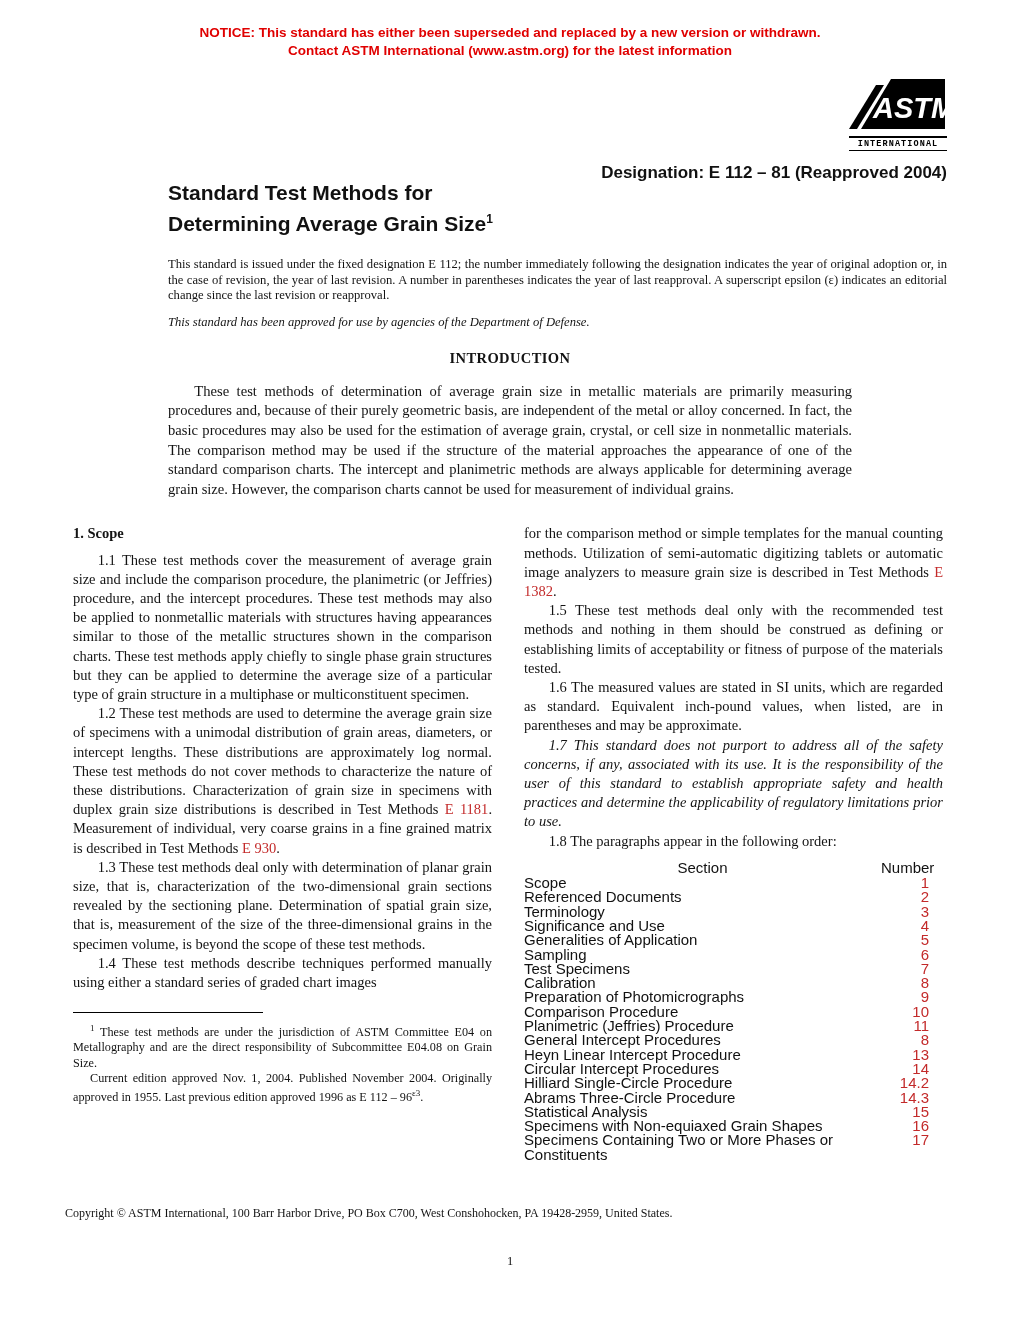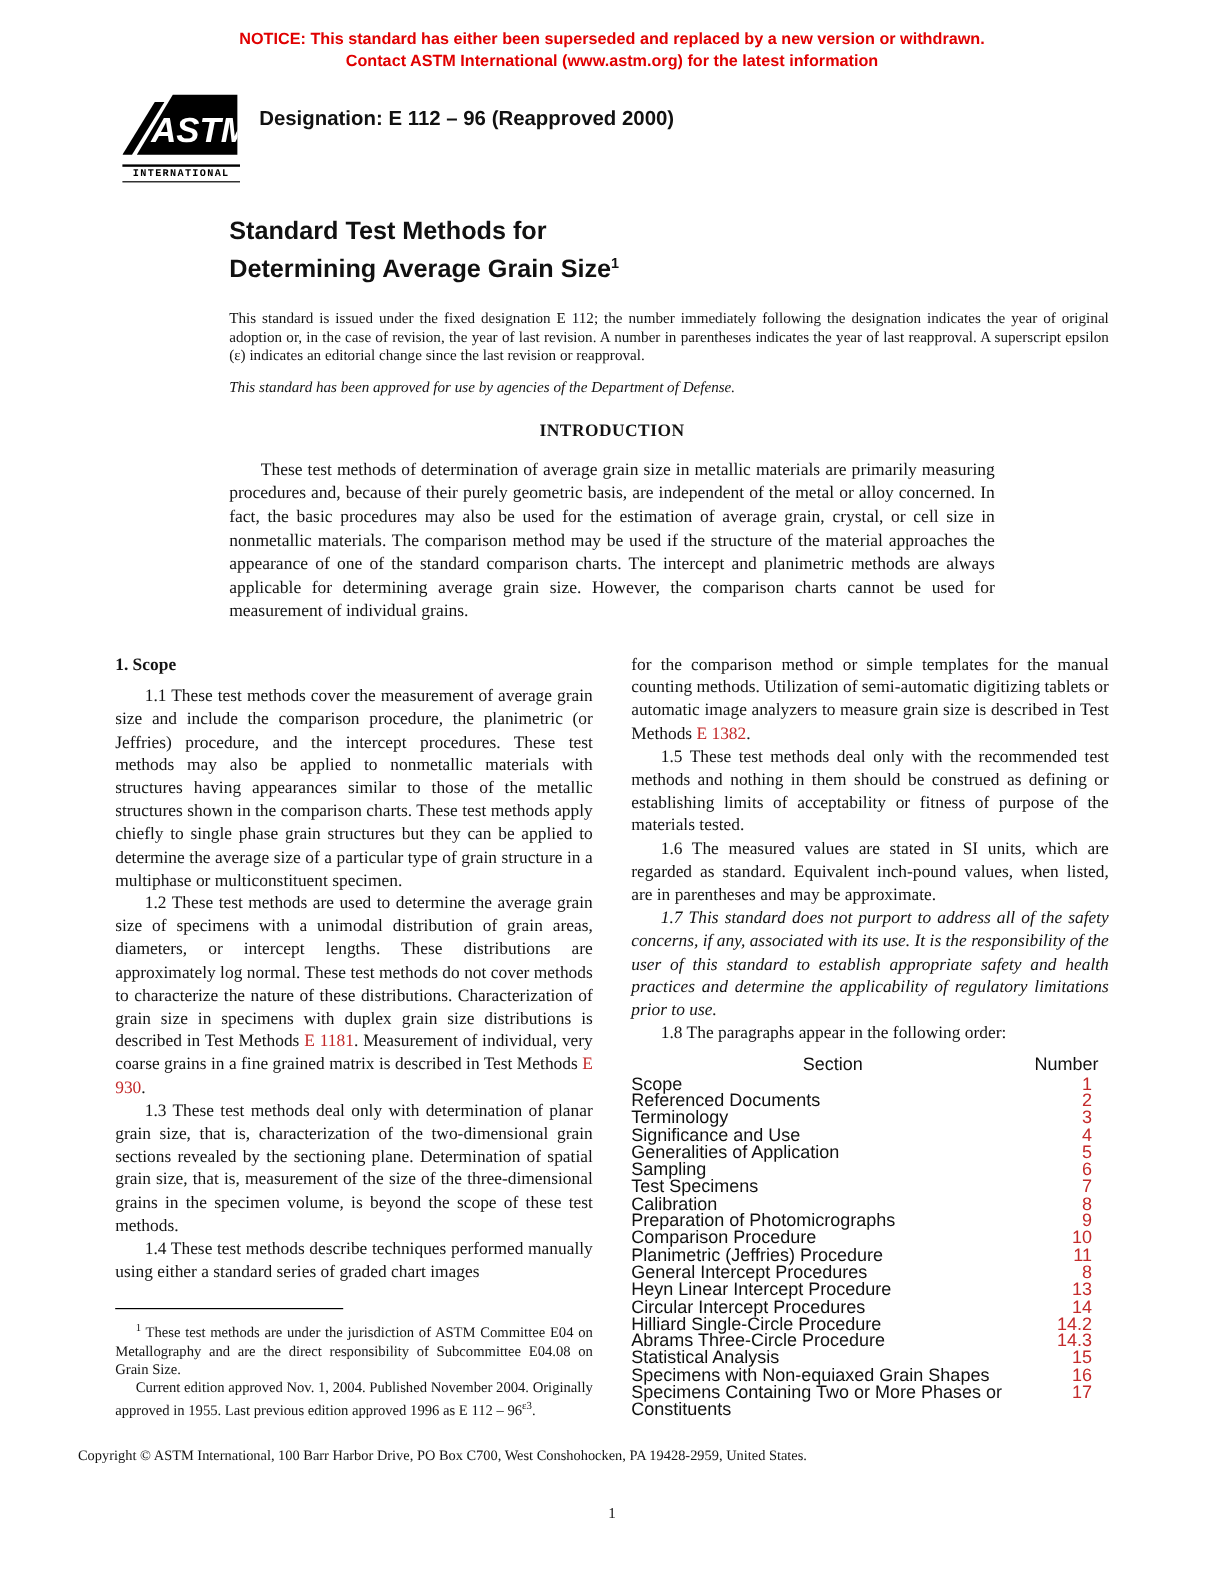--- a/index.html
+++ b/index.html
@@ -1,22 +1,22 @@
 <!DOCTYPE html>
 <html><head>
 <meta charset="utf-8">
 <style>
   html,body{margin:0;padding:0;background:#ffffff;}
   .page{position:relative;width:1020px;height:1320px;background:#fff;overflow:hidden;
-    font-family:"Liberation Serif",serif;color:#131313;padding:24px 96px 0;box-sizing:border-box;}
+    font-family:"Liberation Serif",serif;color:#131313;padding:24px 73px 0;box-sizing:border-box;}
 
   .notice{font-family:"Liberation Sans",sans-serif;font-weight:700;font-size:13.5px;
     line-height:17.5px;color:#e00000;text-align:center;}
 
-  .header-row{display:flex;align-items:flex-start;margin-top:18px;height:86px;}
+  .header-row{display:flex;align-items:flex-end;margin-top:18px;height:86px;flex-direction:column;}
   .logo{width:98px;margin-left:6px;flex:0 0 auto;}
   .logo-astm-text{font-family:"Liberation Sans",sans-serif;font-size:29px;font-weight:bold;
     font-style:italic;fill:#ffffff;}
   .logo-sub{font-family:Liberation Mono, monospace;font-size:8.5px;font-weight:700;
     letter-spacing:1.1px;text-align:center;border-top:2px solid #000;border-bottom:1px solid #000;
     padding:1px 0;margin-top:1px;color:#000;}
   .designation{font-family:"Liberation Sans",sans-serif;font-weight:700;font-size:17px;
     color:#111;margin-left:16px;padding-top:12px;}
 
   .doc-title{font-family:"Liberation Sans",sans-serif;font-weight:700;font-size:21px;
@@ -66,21 +66,21 @@
 
   <div class="header-row">
     <div class="logo">
       <svg viewBox="0 0 96 54" width="96" height="54" aria-hidden="true">
         <polygon points="12,52 42,2 96,2 96,52" fill="#000000"></polygon>
         <polygon points="0,52 27,8 35,8 8,52" fill="#000000"></polygon>
         <text x="24" y="41" class="logo-astm-text">ASTM</text>
       </svg>
       <div class="logo-sub">INTERNATIONAL</div>
     </div>
-    <div class="designation">Designation: E 112 – 96 (Reapproved 2000)</div>
+    <div class="designation">Designation: E 112 – 81 (Reapproved 2004)</div>
   </div>
 
   <h1 class="doc-title"><span>Standard Test Methods for</span><br><span>Determining Average Grain Size</span><sup>1</sup></h1>
 
   <p class="issued-note">This standard is issued under the fixed designation E 112; the number immediately following the designation indicates the year of original adoption or, in the case of revision, the year of last revision. A number in parentheses indicates the year of last reapproval. A superscript epsilon (ε) indicates an editorial change since the last revision or reapproval.</p>
   <p class="dod-note">This standard has been approved for use by agencies of the Department of Defense.</p>
 
   <div class="intro-heading">INTRODUCTION</div>
   <p class="intro-para">These test methods of determination of average grain size in metallic materials are primarily measuring procedures and, because of their purely geometric basis, are independent of the metal or alloy concerned. In fact, the basic procedures may also be used for the estimation of average grain, crystal, or cell size in nonmetallic materials. The comparison method may be used if the structure of the material approaches the appearance of one of the standard comparison charts. The intercept and planimetric methods are always applicable for determining average grain size. However, the comparison charts cannot be used for measurement of individual grains.</p>
 

